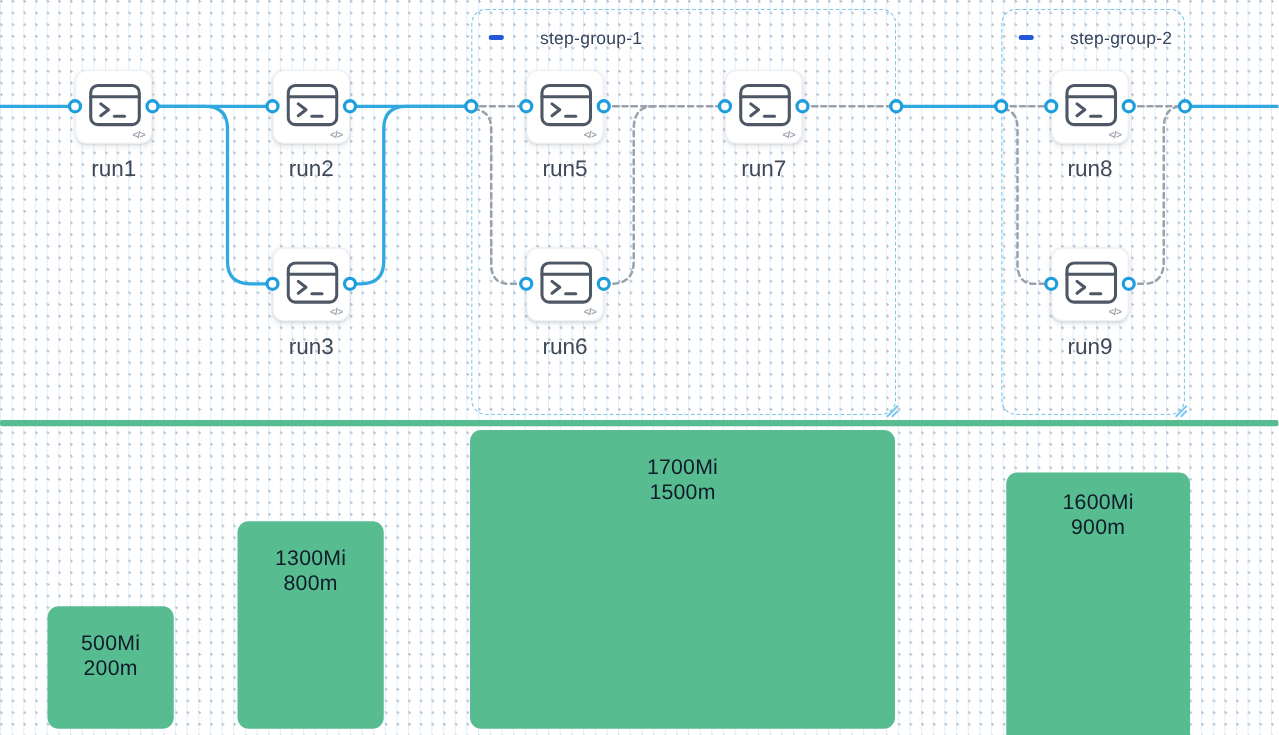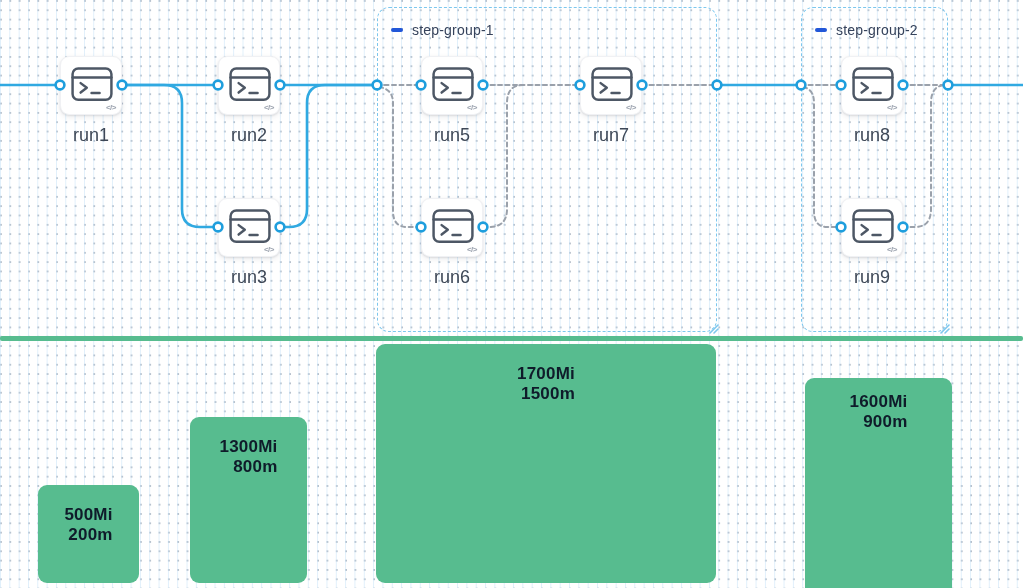--- a/index.html
+++ b/index.html
@@ -19,20 +19,21 @@
     position:absolute;
     border:1.6px dashed var(--group-border,#7cc7ee);
     border-radius:12px;
     z-index:1;
     box-sizing:border-box;
   }
   .group-header{
     position:absolute;top:14px;left:13px;
     display:flex;align-items:center;
     white-space:nowrap;
+    gap:20px;
   }
   .group-dash{
     display:inline-block;width:12px;height:3.5px;border-radius:2px;
     background:var(--group-dash,#2257d8);
     margin-right:9px;
   }
   .group-title{
     font-size:14px;color:#36435c;font-weight:500;letter-spacing:.2px;
   }
   .handle{position:absolute;right:-4px;bottom:-4px;width:12px;height:12px;}
@@ -66,21 +67,21 @@
   .divider{
     position:absolute;left:0;top:336px;width:1023px;height:5px;
     background:var(--bar-green,#57bc8f);z-index:2;border-radius:2px;
   }
   .bar{
     position:absolute;z-index:2;border-radius:9px;
     background:var(--bar-green,#57bc8f);
     display:flex;justify-content:center;box-sizing:border-box;
   }
   .bar-text{
-    text-align:right;font-size:17px;line-height:19.5px;font-weight:700;
+    text-align:center;font-size:17px;line-height:19.5px;font-weight:400;
     color:#0f1b2a;letter-spacing:.2px;
   }
 </style>
 </head>
 <body>
 
 <div class="stage">
 
   <div class="group" style="left:377px;top:7px;width:340px;height:325px">
     <div class="group-header">

